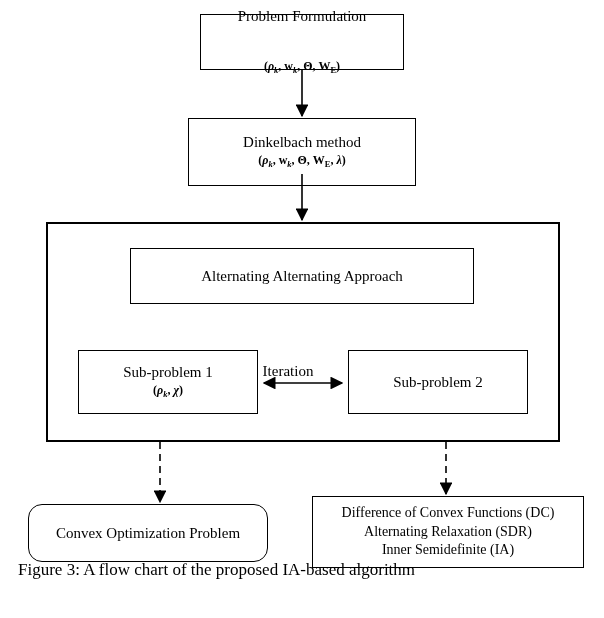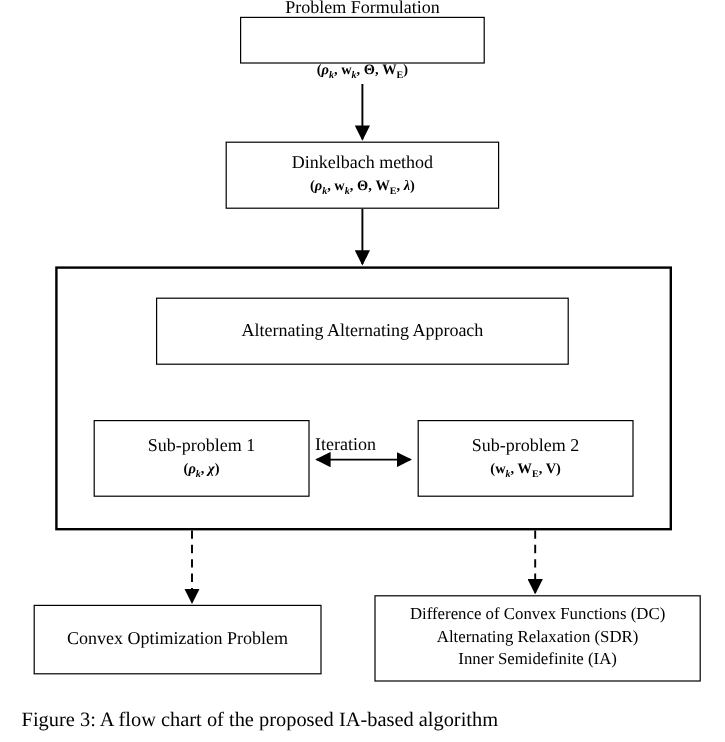--- a/index.html
+++ b/index.html
@@ -67,59 +67,58 @@
     position: absolute;
     font-size: 17px;
     left: 18px;
   }
 </style>
 </head>
 <body>
 
 <div class="canvas">
 
-  <div class="box" style="left:200px; top:14px; width:204px; height:39px;gap:32px;">
+  <div class="box" style="left:200px; top:14px; width:204px; height:56px;gap:32px;">
     <div class="title">Problem Formulation</div>
     <div class="math">(<span class="it">ρ</span><span class="sub">k</span>, <span class="rm">w</span><span class="sub">k</span>, <span class="rm">Θ</span>, <span class="rm">W</span><span class="subrm">E</span>)</div>
   </div>
 
-  <div class="box" style="left:188px; top:118px; width:228px; height:56px;text-align:right;">
+  <div class="box" style="left:188px; top:118px; width:228px; height:68px;text-align:right;">
     <div class="title">Dinkelbach method</div>
     <div class="math">(<span class="it">ρ</span><span class="sub">k</span>, <span class="rm">w</span><span class="sub">k</span>, <span class="rm">Θ</span>, <span class="rm">W</span><span class="subrm">E</span>, <span class="it">λ</span>)</div>
   </div>
 
   <div class="outer" style="left:46px; top:222px; width:514px; height:220px;"></div>
 
   <div class="box" style="left:130px; top:248px; width:344px; height:56px;">
     <div class="title">Alternating Alternating Approach</div>
   </div>
 
   <div class="box" style="left:78px; top:350px; width:180px; height:64px;">
     <div class="title">Sub-problem 1</div>
     <div class="math">(<span class="it">ρ</span><span class="sub">k</span>, <span class="it">χ</span>)</div>
   </div>
 
   <div class="box" style="left:348px; top:350px; width:180px; height:64px;">
     <div class="title">Sub-problem 2</div>
-    <div class="math">(<span class="rm">w</span><span class="sub">k</span>, <span class="rm">W</span><span class="subrm">E</span>, <span class="rm">V</span>)</div>
   </div>
 
   <div class="label" style="left:259px; top:363px; width:58px;">Iteration</div>
 
-  <div class="box" style="left:28px; top:504px; width:240px; height:58px;">
+  <div class="box" style="left:28px; top:504px; width:240px; height:58px;border-radius:14px;">
     <div>Convex Optimization Problem</div>
   </div>
 
   <div class="box" style="left:312px; top:496px; width:272px; height:72px; font-size:14px; line-height:1.35;align-items:center;">
     <div>Difference of Convex Functions (DC)</div>
     <div>Alternating Relaxation (SDR)</div>
     <div>Inner Semidefinite (IA)</div>
   </div>
 
-  <div class="caption" style="top:590px;">
+  <div class="caption" style="top:560px;">
     <span>Figure 3:</span><span> A flow chart of the proposed IA-based algorithm</span>
   </div>
 
   <svg class="connectors">
     <defs>
       <marker id="arrow" viewBox="0 0 10 10" refX="9" refY="5" markerWidth="8" markerHeight="8" orient="auto-start-reverse">
         <path d="M 0 0 L 10 5 L 0 10 z" fill="#000"></path>
       </marker>
       <marker id="arrow2" viewBox="0 0 10 10" refX="9" refY="5" markerWidth="8" markerHeight="8" orient="auto-start-reverse">
         <path d="M 0 0 L 10 5 L 0 10 z" fill="#000"></path>

